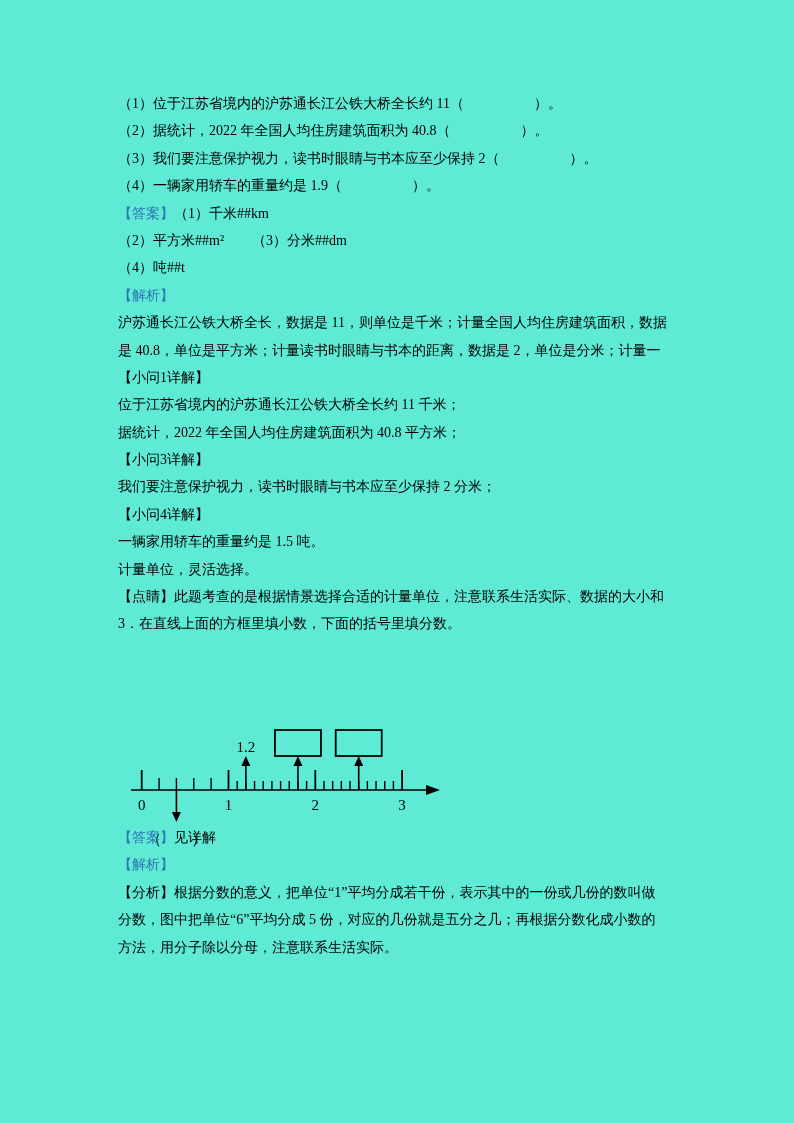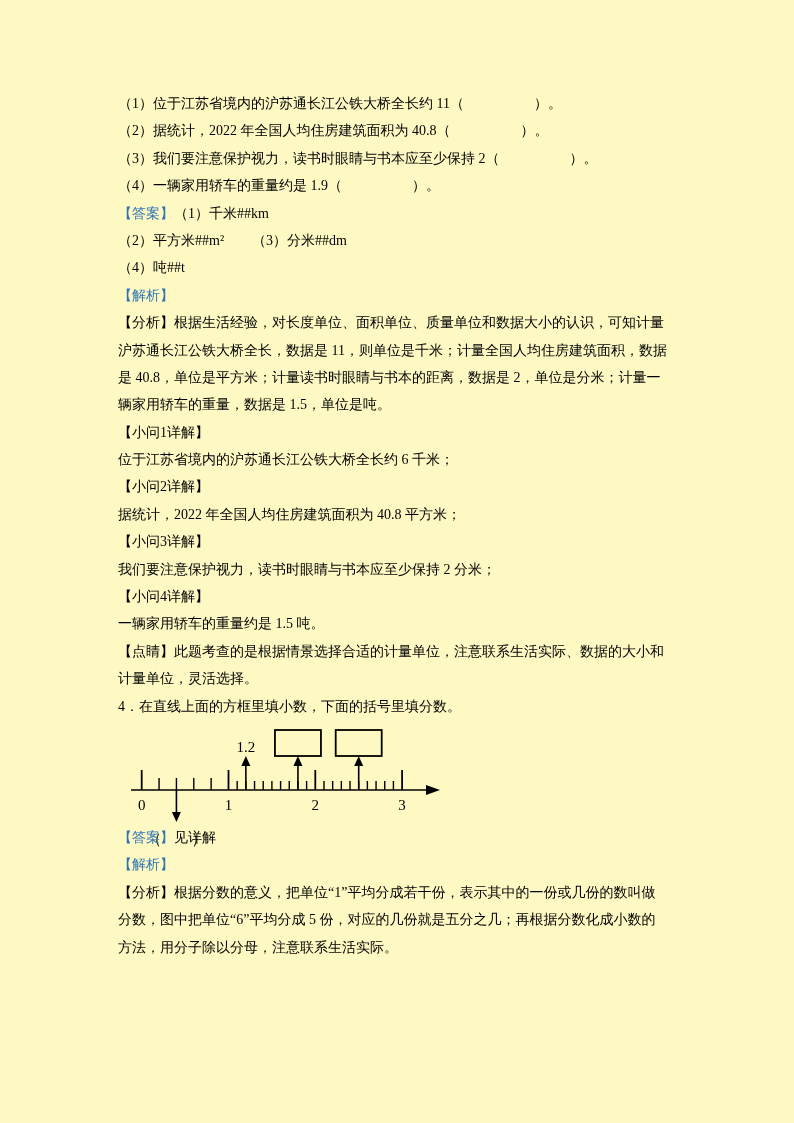--- a/index.html
+++ b/index.html
@@ -1,18 +1,18 @@
 <!DOCTYPE html>
 <html style="--accent: #2E74B5;"><head>
 <meta charset="utf-8">
 <style>
   html,body { margin:0; padding:0; background:#e8e8e8; }
   .page {
     position:relative; width:794px; height:1123px; margin:0 auto;
-    background:#fef9c3; overflow:hidden;
+    background:#5eead4; overflow:hidden;
     font-family:"Liberation Serif","DejaVu Serif",serif;
     color:#000000;
   }
   .text-block { position:absolute; left:118px; width:600px; }
   #block1 { top:90px; }
   #block2 { top:824px; }
   .line { height:27.4px; line-height:27.4px; font-size:14px; white-space:pre; }
   .blue { color:var(--accent,#2E74B5); }
   #figure { position:absolute; left:0; top:720px; width:794px; height:136px; }
   #figure svg { display:block; }
@@ -24,35 +24,32 @@
 <div class="page">
   <div class="text-block" id="block1">
       <div class="line"><span>（1）位于江苏省境内的沪苏通长江公铁大桥全长约 11（　　　　　）。</span></div>
       <div class="line"><span>（2）据统计，2022 年全国人均住房建筑面积为 40.8（　　　　　）。</span></div>
       <div class="line"><span>（3）我们要注意保护视力，读书时眼睛与书本应至少保持 2（　　　　　）。</span></div>
       <div class="line"><span>（4）一辆家用轿车的重量约是 1.9（　　　　　）。</span></div>
       <div class="line"><span class="blue">【答案】</span><span>（1）千米##km</span></div>
       <div class="line"><span>（2）平方米##m²　　（3）分米##dm</span></div>
       <div class="line"><span>（4）吨##t</span></div>
       <div class="line"><span class="blue">【解析】</span><span></span></div>
-      <div class="line"><span>【分析】根据生活经验，对长度单位、面积单位、质量单位和数据大小的认识，可知计量</span></div>
       <div class="line"><span>沪苏通长江公铁大桥全长，数据是 11，则单位是千米；计量全国人均住房建筑面积，数据</span></div>
       <div class="line"><span>是 40.8，单位是平方米；计量读书时眼睛与书本的距离，数据是 2，单位是分米；计量一</span></div>
-      <div class="line"><span>辆家用轿车的重量，数据是 1.5，单位是吨。</span></div>
       <div class="line"><span>【小问1详解】</span></div>
-      <div class="line"><span>位于江苏省境内的沪苏通长江公铁大桥全长约 6 千米；</span></div>
-      <div class="line"><span>【小问2详解】</span></div>
+      <div class="line"><span>位于江苏省境内的沪苏通长江公铁大桥全长约 11 千米；</span></div>
       <div class="line"><span>据统计，2022 年全国人均住房建筑面积为 40.8 平方米；</span></div>
       <div class="line"><span>【小问3详解】</span></div>
       <div class="line"><span>我们要注意保护视力，读书时眼睛与书本应至少保持 2 分米；</span></div>
       <div class="line"><span>【小问4详解】</span></div>
       <div class="line"><span>一辆家用轿车的重量约是 1.5 吨。</span></div>
+      <div class="line"><span>计量单位，灵活选择。</span></div>
       <div class="line"><span>【点睛】此题考查的是根据情景选择合适的计量单位，注意联系生活实际、数据的大小和</span></div>
-      <div class="line"><span>计量单位，灵活选择。</span></div>
-      <div class="line"><span>4．在直线上面的方框里填小数，下面的括号里填分数。</span></div>
+      <div class="line"><span>3．在直线上面的方框里填小数，下面的括号里填分数。</span></div>
     </div>
   <div id="figure">
       <svg width="794" height="136">
         <line x1="131" y1="70" x2="432" y2="70" stroke="#000" stroke-width="1.6"></line>
         <polygon points="440,70 426,65 426,75" fill="#000"></polygon>
         <line x1="159.06" y1="58" x2="159.06" y2="70" stroke="#000" stroke-width="1.4"></line>
         <line x1="176.42" y1="58" x2="176.42" y2="70" stroke="#000" stroke-width="1.4"></line>
         <line x1="193.78" y1="58" x2="193.78" y2="70" stroke="#000" stroke-width="1.4"></line>
         <line x1="211.14" y1="58" x2="211.14" y2="70" stroke="#000" stroke-width="1.4"></line>
         <line x1="237.18" y1="61" x2="237.18" y2="70" stroke="#000" stroke-width="1.4"></line>

